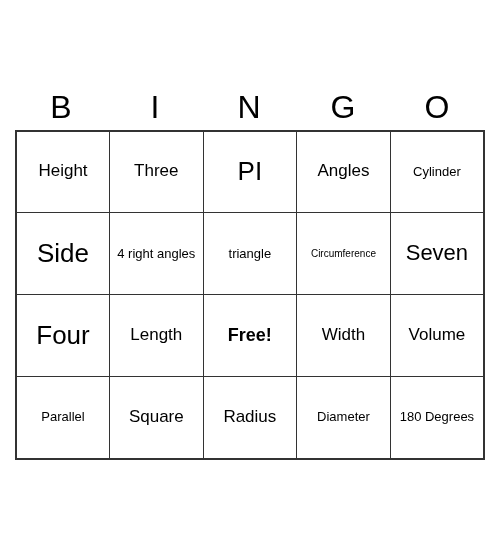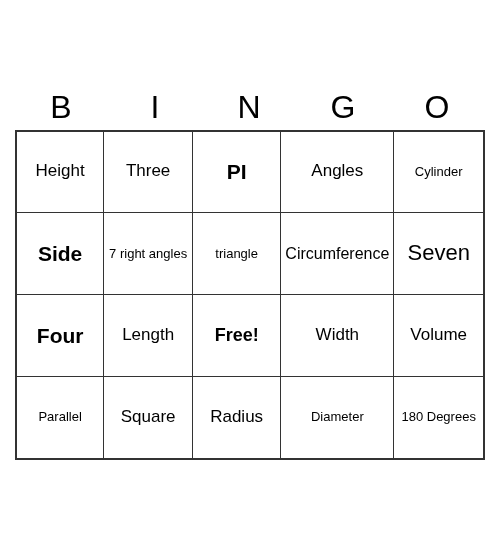--- a/index.html
+++ b/index.html
@@ -57,39 +57,39 @@
 
     .cell-text {
       display: flex;
       align-items: center;
       justify-content: center;
       height: 100%;
       line-height: 1.2;
     }
 
     .size-xl {
-      font-size: 21px;
-      font-weight: bold;
+      font-size: 26px;
+      font-weight: normal;
     }
 
     .size-lg {
       font-size: 22px;
       text-align: right;
     }
 
     .size-md {
       font-size: 17px;
     }
 
     .size-sm {
       font-size: 13px;
     }
 
     .size-xs {
-      font-size: 16px;
+      font-size: 10px;
     }
 
     .free-cell {
       font-size: 18px;
       font-weight: bold;
     }
   </style>
 </head>
 <body>
 
@@ -135,21 +135,21 @@
           </td>
         </tr>
         <tr>
           <td>
             <div class="cell-text">
               <span class="size-xl">Side</span>
             </div>
           </td>
           <td>
             <div class="cell-text">
-              <span class="size-sm">7 right angles</span>
+              <span class="size-sm">4 right angles</span>
             </div>
           </td>
           <td>
             <div class="cell-text">
               <span class="size-sm">triangle</span>
             </div>
           </td>
           <td>
             <div class="cell-text">
               <span class="size-xs">Circumference</span>

